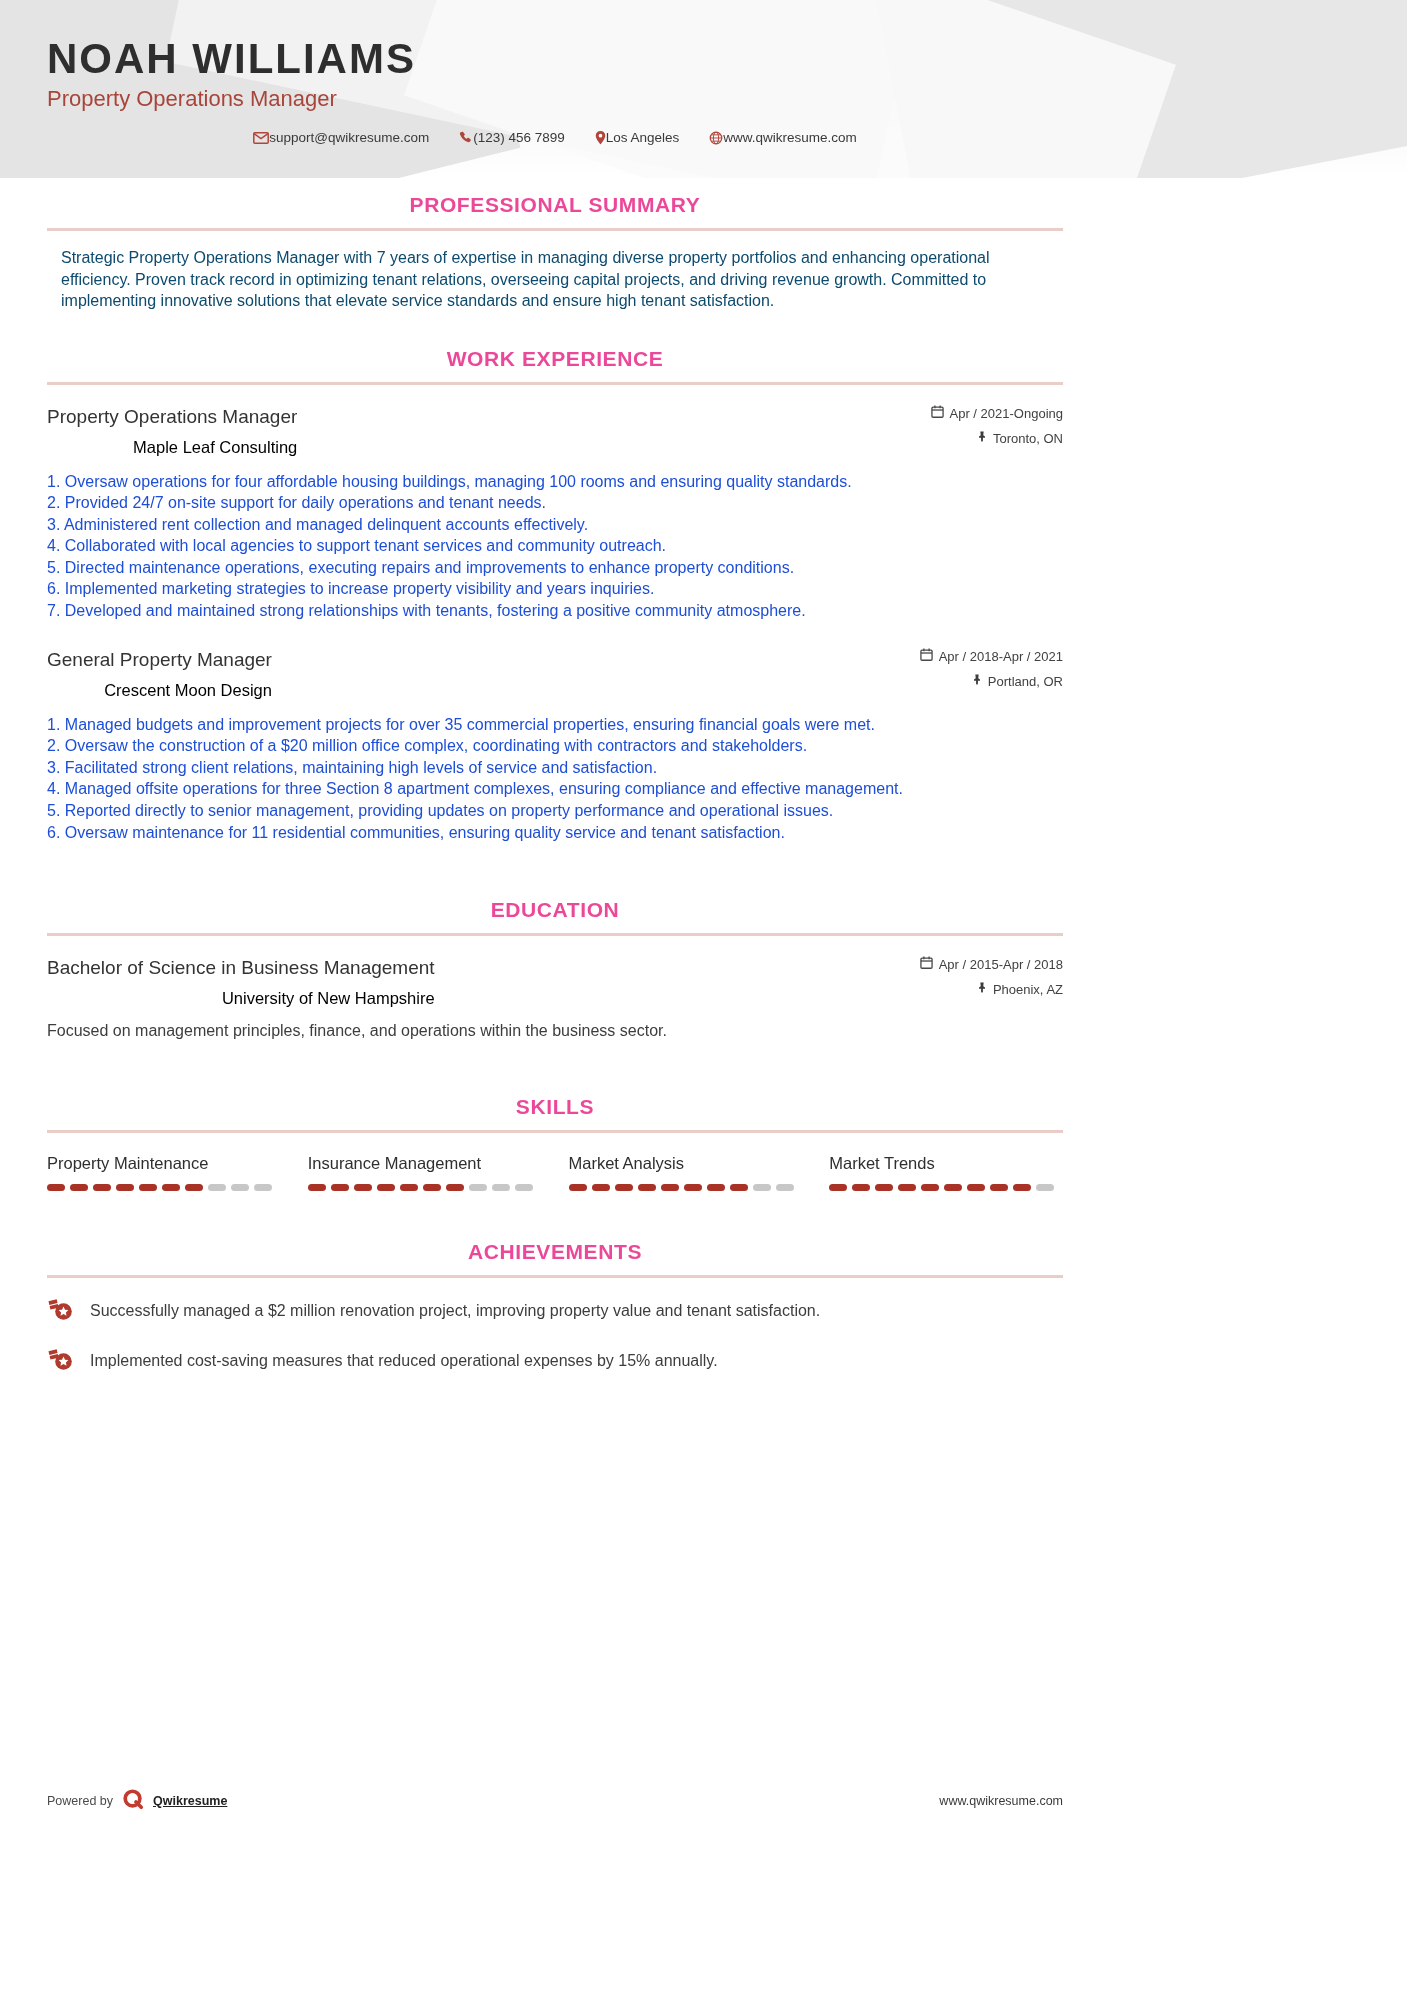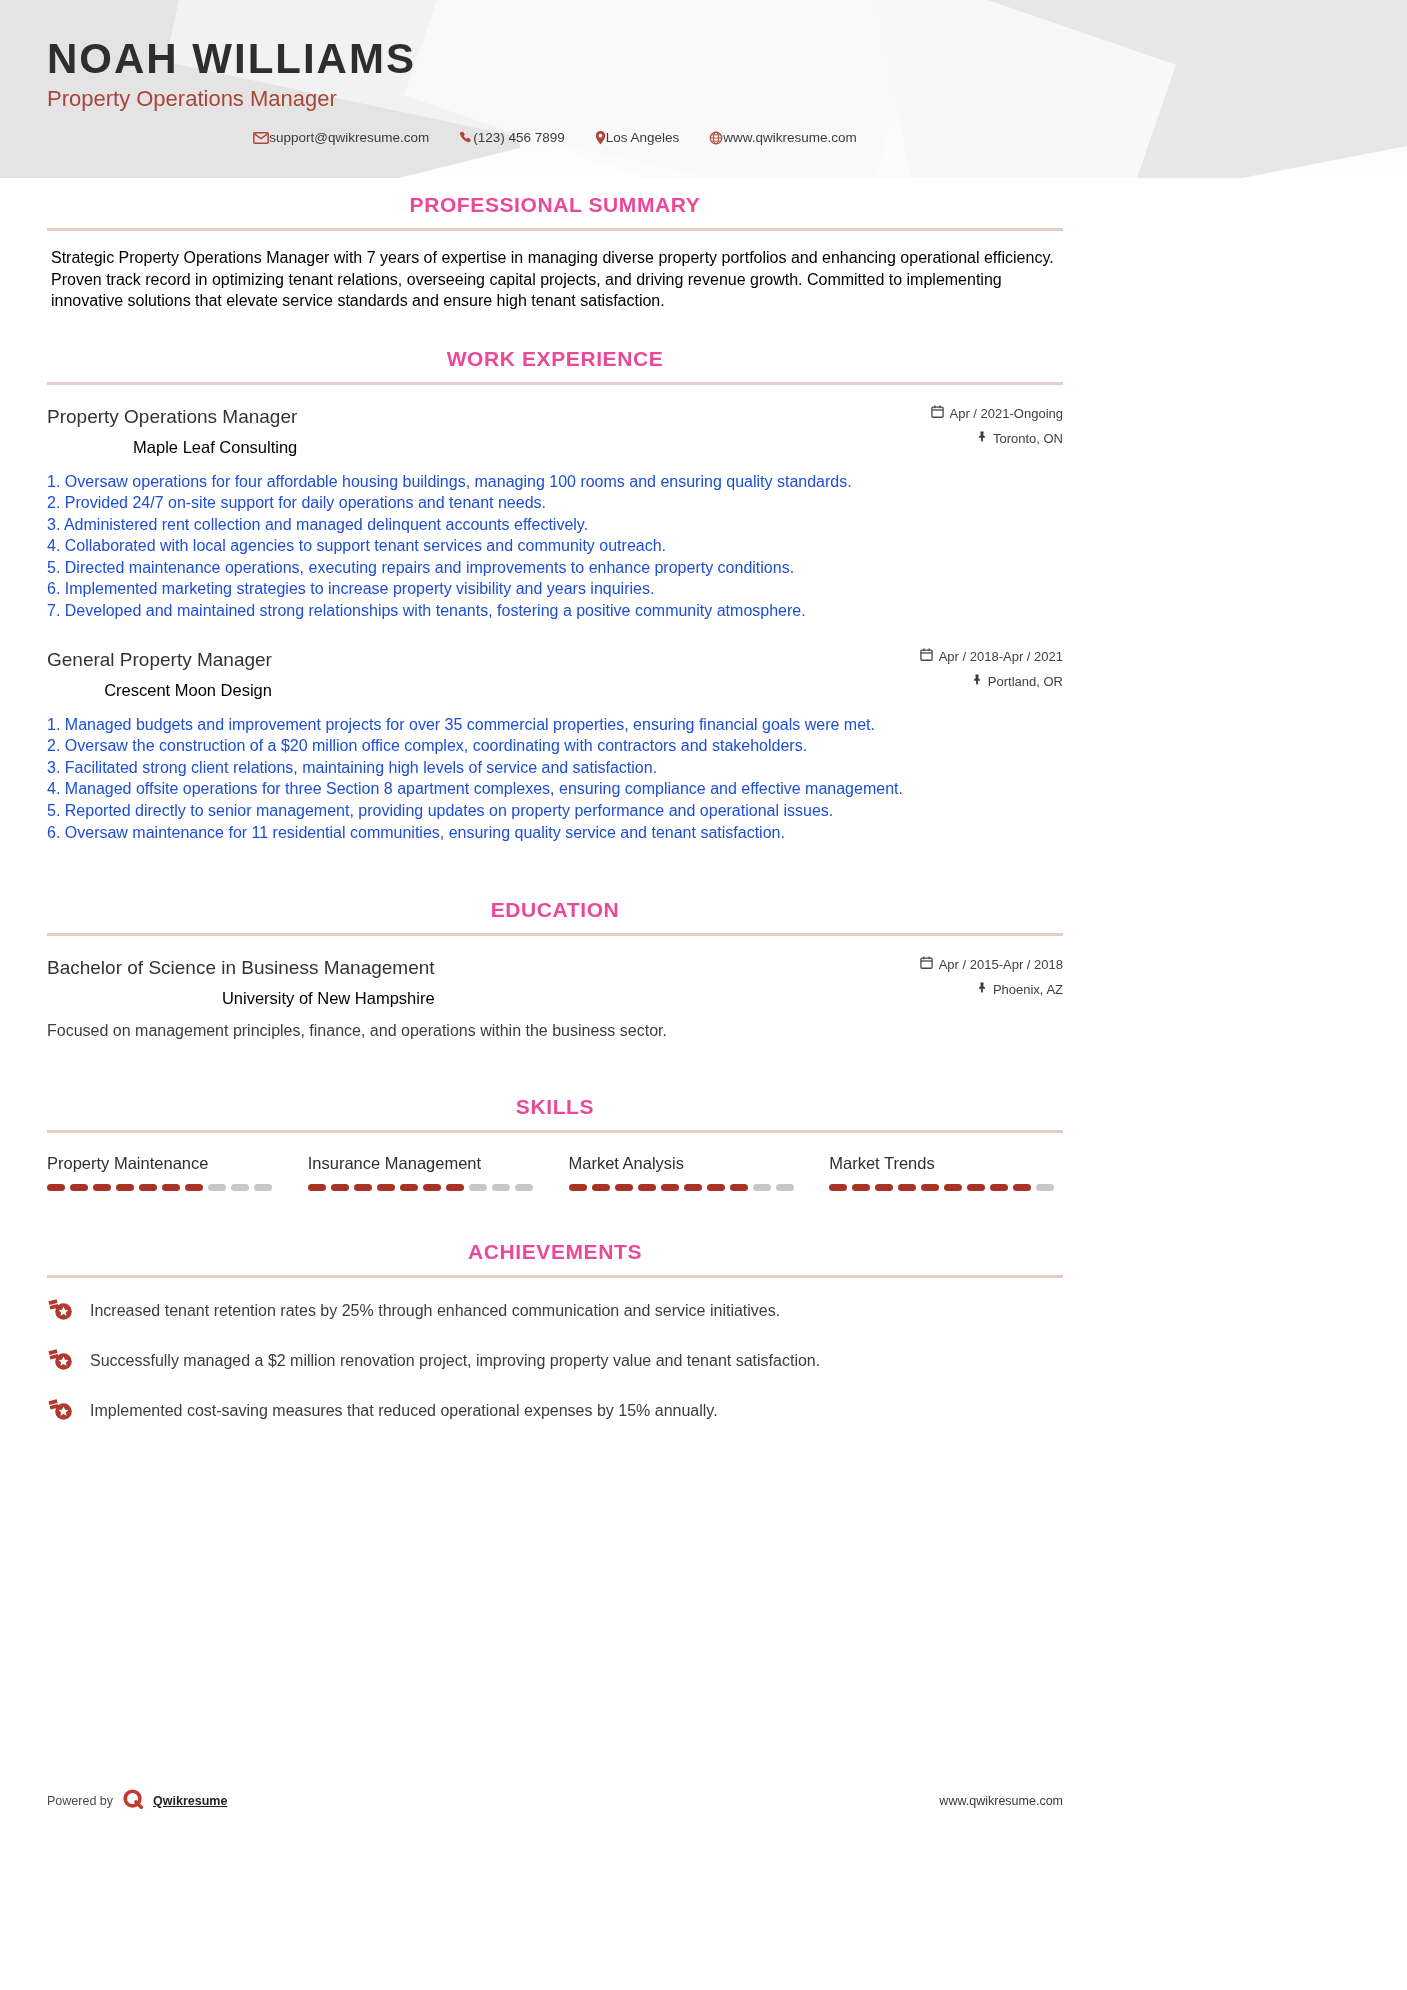--- a/index.html
+++ b/index.html
@@ -25,21 +25,21 @@
   .contact svg { display:block; }
 
   
   .content { margin-left:47px; width:1016px; }
 
   section h2 { margin:0; text-align:center; font-size:21px; line-height:25px; font-weight:bold;
                letter-spacing:.6px; color:#ec4899; }
   .rule { height:3px; background:#e8cdc9; margin-top:11px; }
 
   .summary-section { margin-top:14px; }
-  .summary-text { margin:16px 4px 0; font-size:16px; line-height:21.5px; color:#000000; }
+  .summary-text { margin:16px 14px 0; font-size:16px; line-height:21.5px; color:#0c4a6e; }
 
   .experience-section { margin-top:34px; }
   .job { margin-top:20px; }
   .job + .job { margin-top:26px; }
   .job-head { display:flex; justify-content:space-between; align-items:flex-start; }
   .job-title { margin:0; font-size:19px; line-height:24px; font-weight:400; color:#333333; }
   .company { margin-top:8px; font-size:16.5px; line-height:20px; color:#000000;text-align:right; }
   .meta { text-align:right; font-size:13px; color:#414141; white-space:nowrap; }
   .meta-line { display:flex; justify-content:flex-end; align-items:center; gap:6px; line-height:18px; }
   .meta-line + .meta-line { margin-top:7px; }
@@ -316,31 +316,20 @@
               <span class="dash off"></span>
             </div>
         </div>
       </div>
     </section>
 
     <section class="achievements-section">
       <h2>ACHIEVEMENTS</h2>
       <div class="rule"></div>
 
-      <div class="ach-row">
-        <span class="ach-icon">
-          <svg width="26" height="26" viewBox="0 0 26 26">
-              <path d="M1.5 3.2l8.2-1.9.85 3.7-8.2 1.9z" fill="#b03a2e"></path>
-              <path d="M2.6 7.9l8.2-1.9.85 3.7-8.2 1.9z" fill="#b03a2e"></path>
-              <circle cx="16.5" cy="13.5" r="8.3" fill="#b03a2e"></circle>
-              <path d="M16.5 8.6l1.5 3.05 3.35.45-2.45 2.3.62 3.3-3.02-1.6-3.02 1.6.62-3.3-2.45-2.3 3.35-.45z" fill="#ffffff"></path>
-            </svg>
-        </span>
-        <p class="ach-text">Increased tenant retention rates by 25% through enhanced communication and service initiatives.</p>
-      </div>
       <div class="ach-row">
         <span class="ach-icon">
           <svg width="26" height="26" viewBox="0 0 26 26">
               <path d="M1.5 3.2l8.2-1.9.85 3.7-8.2 1.9z" fill="#b03a2e"></path>
               <path d="M2.6 7.9l8.2-1.9.85 3.7-8.2 1.9z" fill="#b03a2e"></path>
               <circle cx="16.5" cy="13.5" r="8.3" fill="#b03a2e"></circle>
               <path d="M16.5 8.6l1.5 3.05 3.35.45-2.45 2.3.62 3.3-3.02-1.6-3.02 1.6.62-3.3-2.45-2.3 3.35-.45z" fill="#ffffff"></path>
             </svg>
         </span>
         <p class="ach-text">Successfully managed a $2 million renovation project, improving property value and tenant satisfaction.</p>

